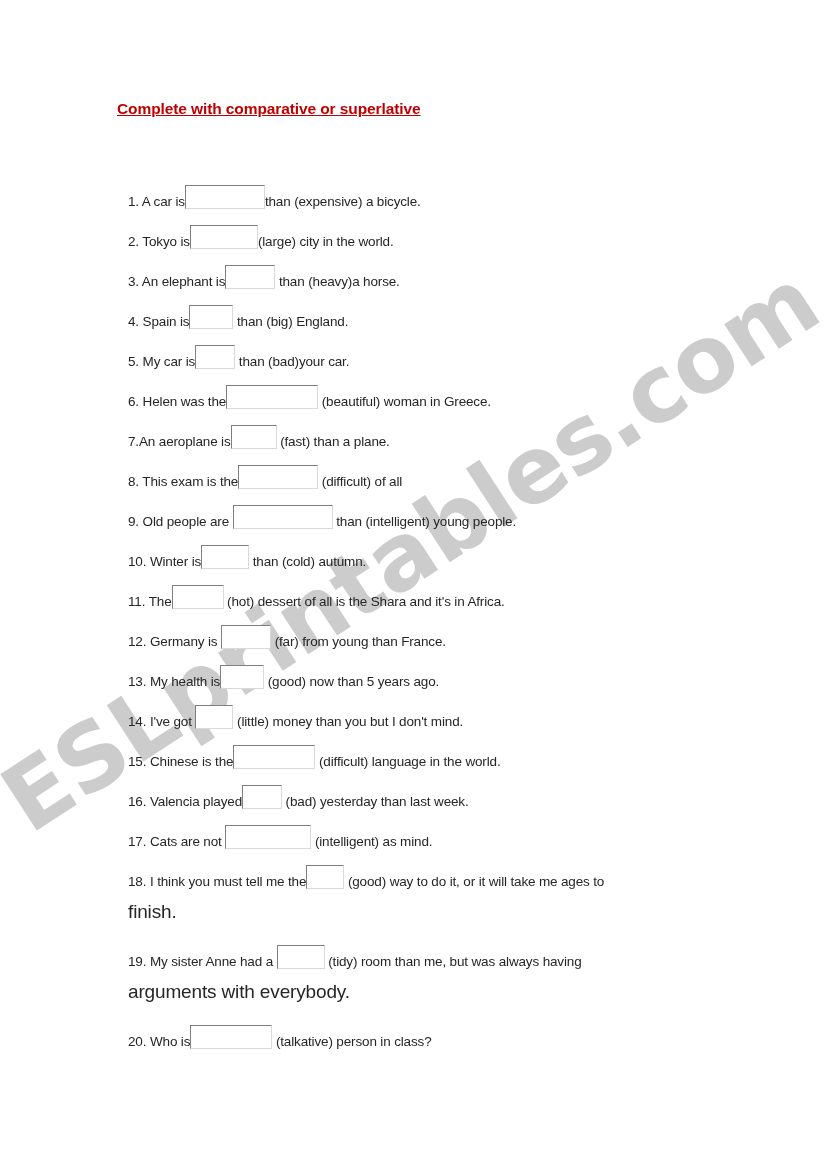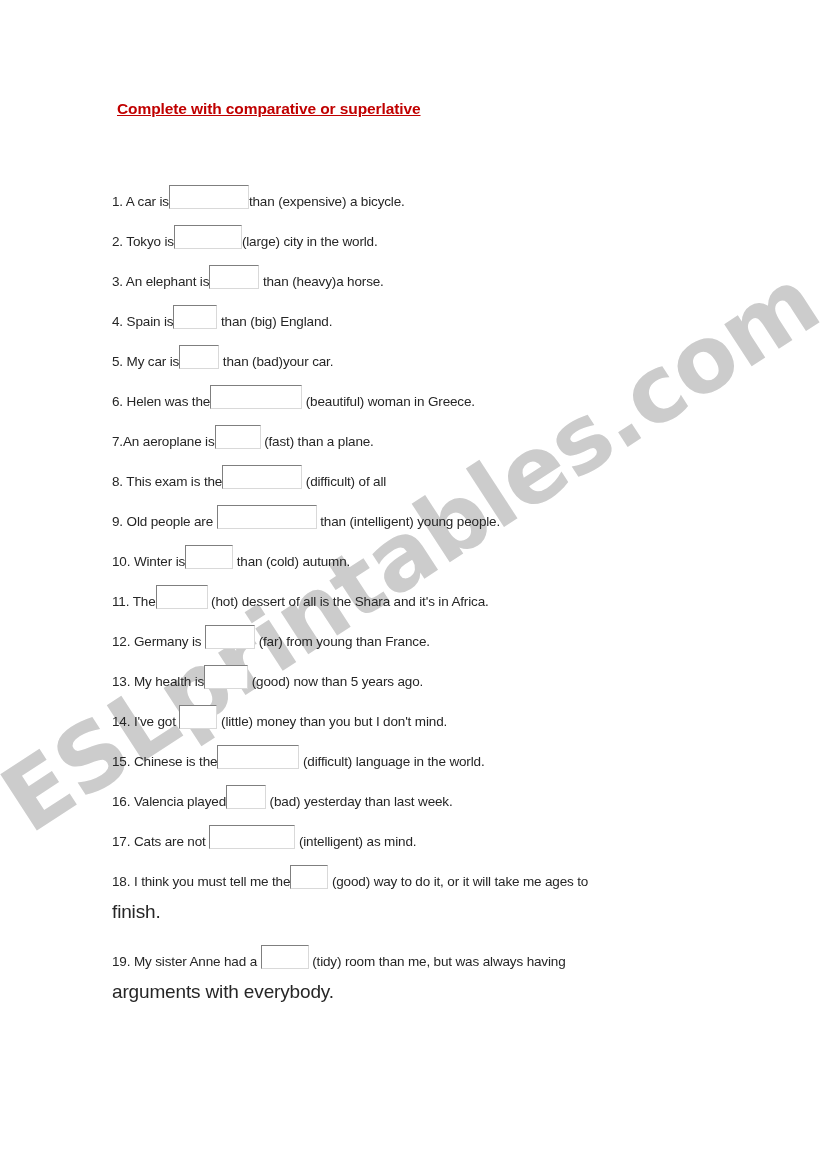--- a/index.html
+++ b/index.html
@@ -56,21 +56,21 @@
     font-size: 15.5px;
     font-weight: bold;
     color: #c00000;
     text-decoration: underline;
     letter-spacing: -0.1px;
     white-space: nowrap;
   }
 
   .lines {
     position: absolute;
-    left: 112px;
+    left: 128px;
     top: 182px;
     width: 600px;
   }
 
   .qline {
     position: relative;
     height: 40px;
     font-size: 13.5px;
     color: #262626;
     line-height: 20px;
@@ -135,16 +135,17 @@
         <div class="qline"><span class="txt">12.</span><span class="txt"> Germany is </span><span class="blank" style="width: 50px;"></span><span class="txt"> (far) from young than France.</span></div>
         <div class="qline"><span class="txt">13.</span><span class="txt"> My health is</span><span class="blank" style="width: 44px;"></span><span class="txt"> (good) now than 5 years ago.</span></div>
         <div class="qline"><span class="txt">14.</span><span class="txt"> I've got </span><span class="blank" style="width: 38px;"></span><span class="txt"> (little) money than you but I don't mind.</span></div>
         <div class="qline"><span class="txt">15.</span><span class="txt"> Chinese is the</span><span class="blank" style="width: 82px;"></span><span class="txt"> (difficult) language in the world.</span></div>
         <div class="qline"><span class="txt">16.</span><span class="txt"> Valencia played</span><span class="blank" style="width: 40px;"></span><span class="txt"> (bad) yesterday than last week.</span></div>
         <div class="qline"><span class="txt">17.</span><span class="txt"> Cats are not </span><span class="blank" style="width: 86px;"></span><span class="txt"> (intelligent) as mind.</span></div>
         <div class="qline"><span class="txt">18.</span><span class="txt"> I think you must tell me the</span><span class="blank" style="width: 38px;"></span><span class="txt"> (good) way to do it, or it will take me ages to</span></div>
         <div class="wrapline">finish.</div>
         <div class="qline"><span class="txt">19.</span><span class="txt"> My sister Anne had a </span><span class="blank" style="width: 48px;"></span><span class="txt"> (tidy) room than me, but was always having</span></div>
         <div class="wrapline">arguments with everybody.</div>
+        <div class="qline"><span class="txt">20.</span><span class="txt"> Who is</span><span class="blank" style="width: 82px;"></span><span class="txt"> (talkative) person in class?</span></div>
       </div>
 
   </div>
 </div>
 
 </body></html>

